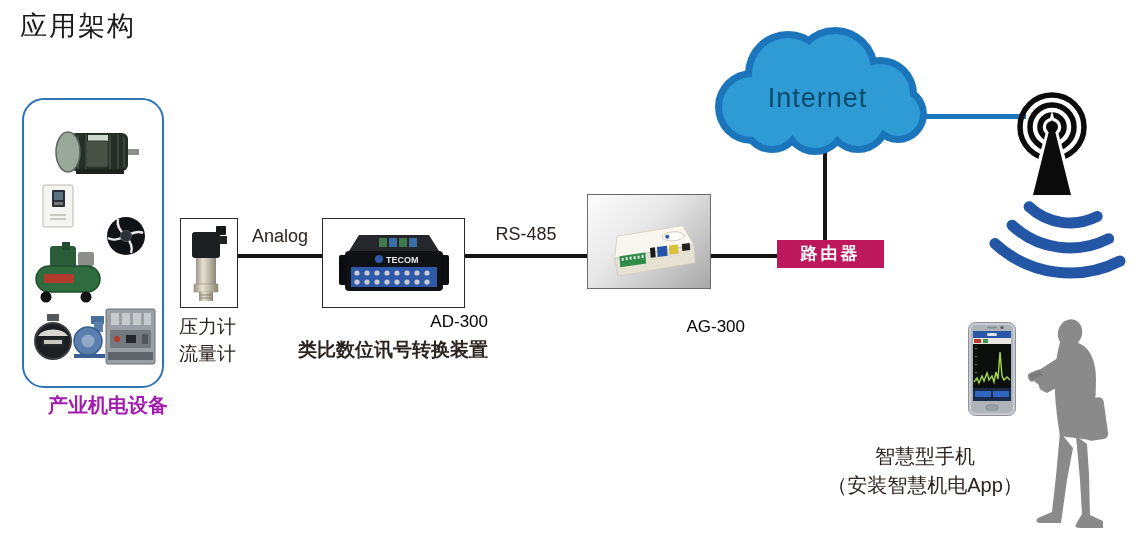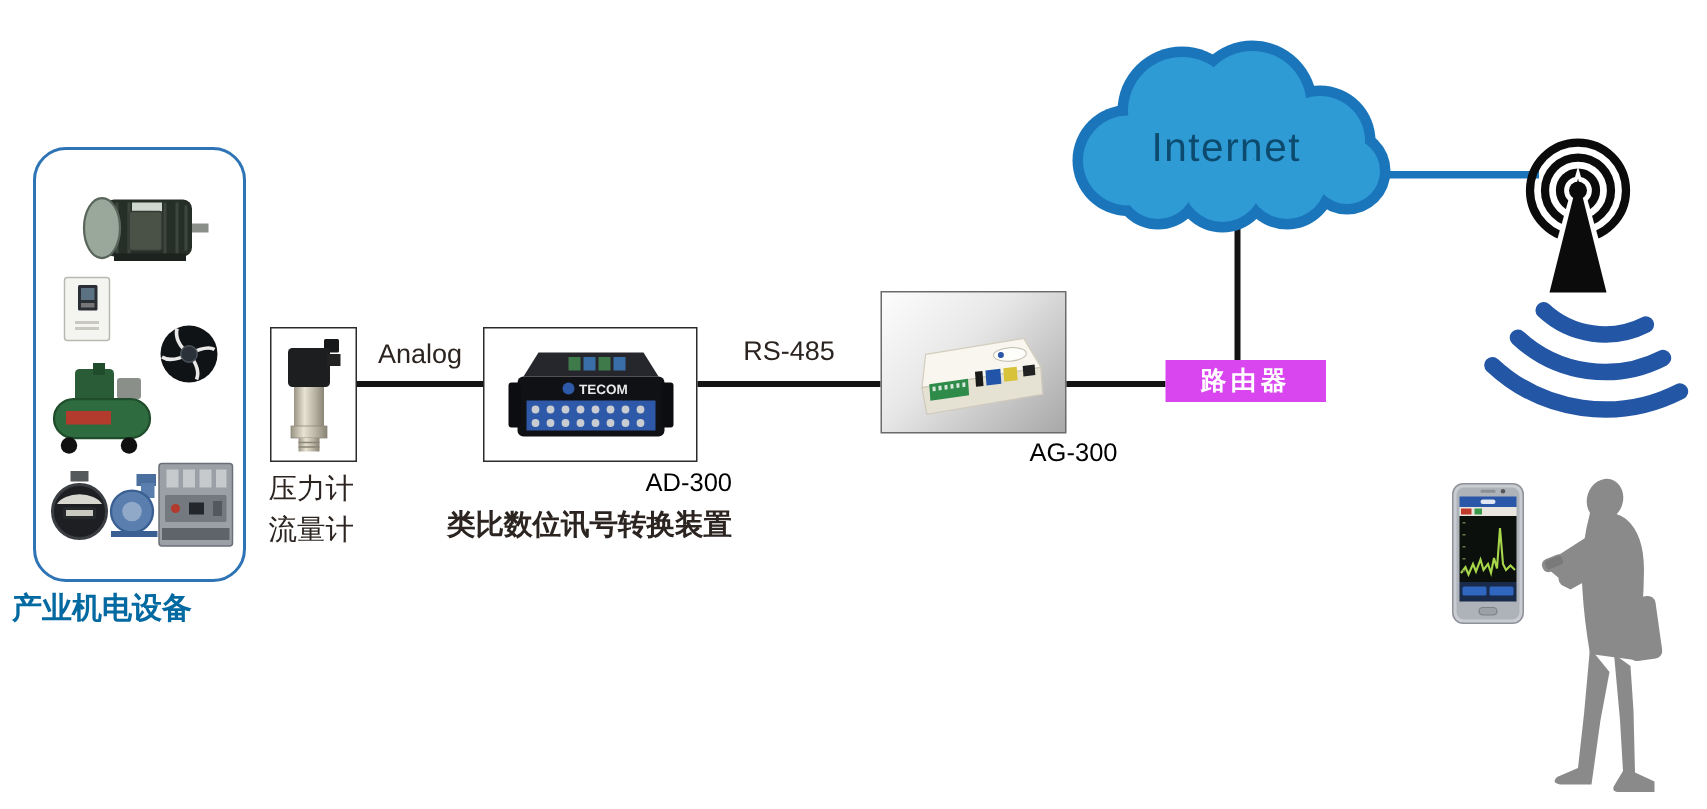--- a/index.html
+++ b/index.html
@@ -1,45 +1,46 @@
 <!DOCTYPE html>
 <html><head>
 <meta charset="utf-8">
 <style>
   html,body{margin:0;padding:0;background:#fff;}
   #stage{position:relative;width:1138px;height:539px;background:#ffffff;overflow:hidden;
          font-family:"Liberation Sans","DejaVu Sans",sans-serif;color:#2f2724;}
   .abs{position:absolute;}
   .page-title{left:20px;top:8px;font-size:27px;font-weight:500;letter-spacing:2px;color:#1a1a1a;}
   .equip-box{left:22px;top:98px;width:138px;height:286px;border:2.5px solid #2e74b5;border-radius:22px;background:#fff;}
-  .equip-label{left:8px;top:392px;width:160px;text-align:left;font-size:20px;font-weight:700;color:#0369a1;}
+  .equip-label{left:8px;top:392px;width:160px;text-align:right;font-size:20px;font-weight:700;color:#a21caf;}
   .img-frame{background:#fff;border:1.5px solid #2b2b2b;box-sizing:border-box;}
   .sensor-frame{left:180px;top:218px;width:58px;height:90px;}
   .ad-frame{left:322px;top:218px;width:143px;height:90px;}
   .ag-frame{left:587px;top:194px;width:124px;height:95px;border:1px solid #6b6b6b;
             background:linear-gradient(135deg,#fdfdfd 0%,#e8e8e8 40%,#a8a8a8 100%);box-sizing:border-box;}
   .hline{height:4px;background:#141414;}
   .vline{width:4px;background:#141414;}
   .blue-line{left:924px;top:114px;width:102px;height:5px;background:#1b75bb;}
   .link-label{font-size:18px;color:#2b2420;text-align:center;font-weight:500;}
   .sensor-caption{left:179px;top:313px;font-size:19px;font-weight:400;line-height:27px;color:#2b2420;}
   .dev-name{font-size:17px;text-align:right;color:#000000;font-weight:500;}
   .dev-desc{font-size:19px;text-align:center;color:#2b2420;font-weight:600;}
-  .router{left:777px;top:240px;width:107px;height:28px;background:#d946ef;color:#fff;
+  .router{left:777px;top:240px;width:107px;height:28px;background:#be185d;color:#fff;
           font-size:17px;font-weight:600;text-align:center;line-height:28px;letter-spacing:3px;}
   .cloud-text{left:700px;top:83px;width:235px;text-align:center;color:#0c4a6e;
               font-size:27px;font-weight:400;letter-spacing:1px;}
   .phone-caption{left:800px;top:442px;width:250px;text-align:center;font-size:20px;
                  font-weight:500;line-height:29px;color:#2b2420;}
 </style>
 </head>
 <body>
 
 <div id="stage">
 
+  <div class="abs page-title">应用架构</div>
 
   <div class="abs equip-box"></div>
 
   <svg class="abs" style="left:52px;top:125px" width="92" height="56">
     <rect x="18" y="8" width="58" height="38" rx="6" fill="#262e28"></rect>
     <g stroke="#3c463e" stroke-width="2">
       <line x1="26" y1="10" x2="26" y2="44"></line>
         <line x1="34" y1="10" x2="34" y2="44"></line>
       <line x1="58" y1="10" x2="58" y2="44"></line>
         <line x1="66" y1="10" x2="66" y2="44"></line>
@@ -195,21 +196,21 @@
           <rect x="41" y="54" width="2" height="3"></rect>
         <rect x="45" y="54" width="2" height="3"></rect>
           <rect x="49" y="54" width="2" height="3"></rect>
       </g>
       <rect x="58" y="47" width="5" height="10" fill="#1a1a1a" transform="skewY(-3)"></rect>
       <rect x="65" y="47" width="10" height="10" fill="#2255aa" transform="skewY(-3)"></rect>
       <rect x="77" y="47" width="9" height="9" fill="#d8c23a" transform="skewY(-3)"></rect>
       <rect x="90" y="47" width="8" height="7" fill="#222" transform="skewY(-3)"></rect>
     </g>
   </svg>
-  <div class="abs dev-name" style="left:555px;top:292px;width:190px">AG-300</div>
+  <div class="abs dev-name" style="left:555px;top:317px;width:190px">AG-300</div>
 
   <div class="abs hline" style="left:711px;top:254px;width:66px"></div>
   <div class="abs vline" style="left:823px;top:145px;height:95px"></div>
   <div class="abs router">路由器</div>
 
   <svg class="abs" style="left:700px;top:22px" width="235" height="136">
     <g fill="#1b75bb">
       <circle cx="52" cy="85" r="37"></circle>
         <circle cx="88" cy="52" r="43"></circle>
         <circle cx="135" cy="48" r="43"></circle>
@@ -285,14 +286,18 @@
       <path d="M38 38 L10 56 Q5 60 8 65 L14 70 L44 53 Z"></path>
       <path d="M42 50 L15 66 Q11 70 15 74 L21 77 L48 62 Z"></path>
       <rect x="2" y="55" width="16" height="9" rx="4" transform="rotate(-22 10 60)"></rect>
       <rect x="58" y="82" width="22" height="42" rx="5" transform="rotate(-8 69 103)"></rect>
       <path d="M34 116 L30 160 L26 196 L12 202 Q8 206 14 207 L35 207 L41 164 L47 132 Z"></path>
       <path d="M50 120 L54 164 L56 198 L50 208 Q48 212 54 212 L77 212 L77 205 L64 199 L63 158 L61 128 Z"></path>
     </g>
     <rect x="4" y="56" width="12" height="6" rx="2" transform="rotate(-22 10 59)" fill="#7a7a7a"></rect>
   </svg>
 
+  <div class="abs phone-caption">
+    <div>智慧型手机</div>
+    <div>（安装智慧机电App）</div>
+  </div>
 
 </div>
 
 </body></html>

